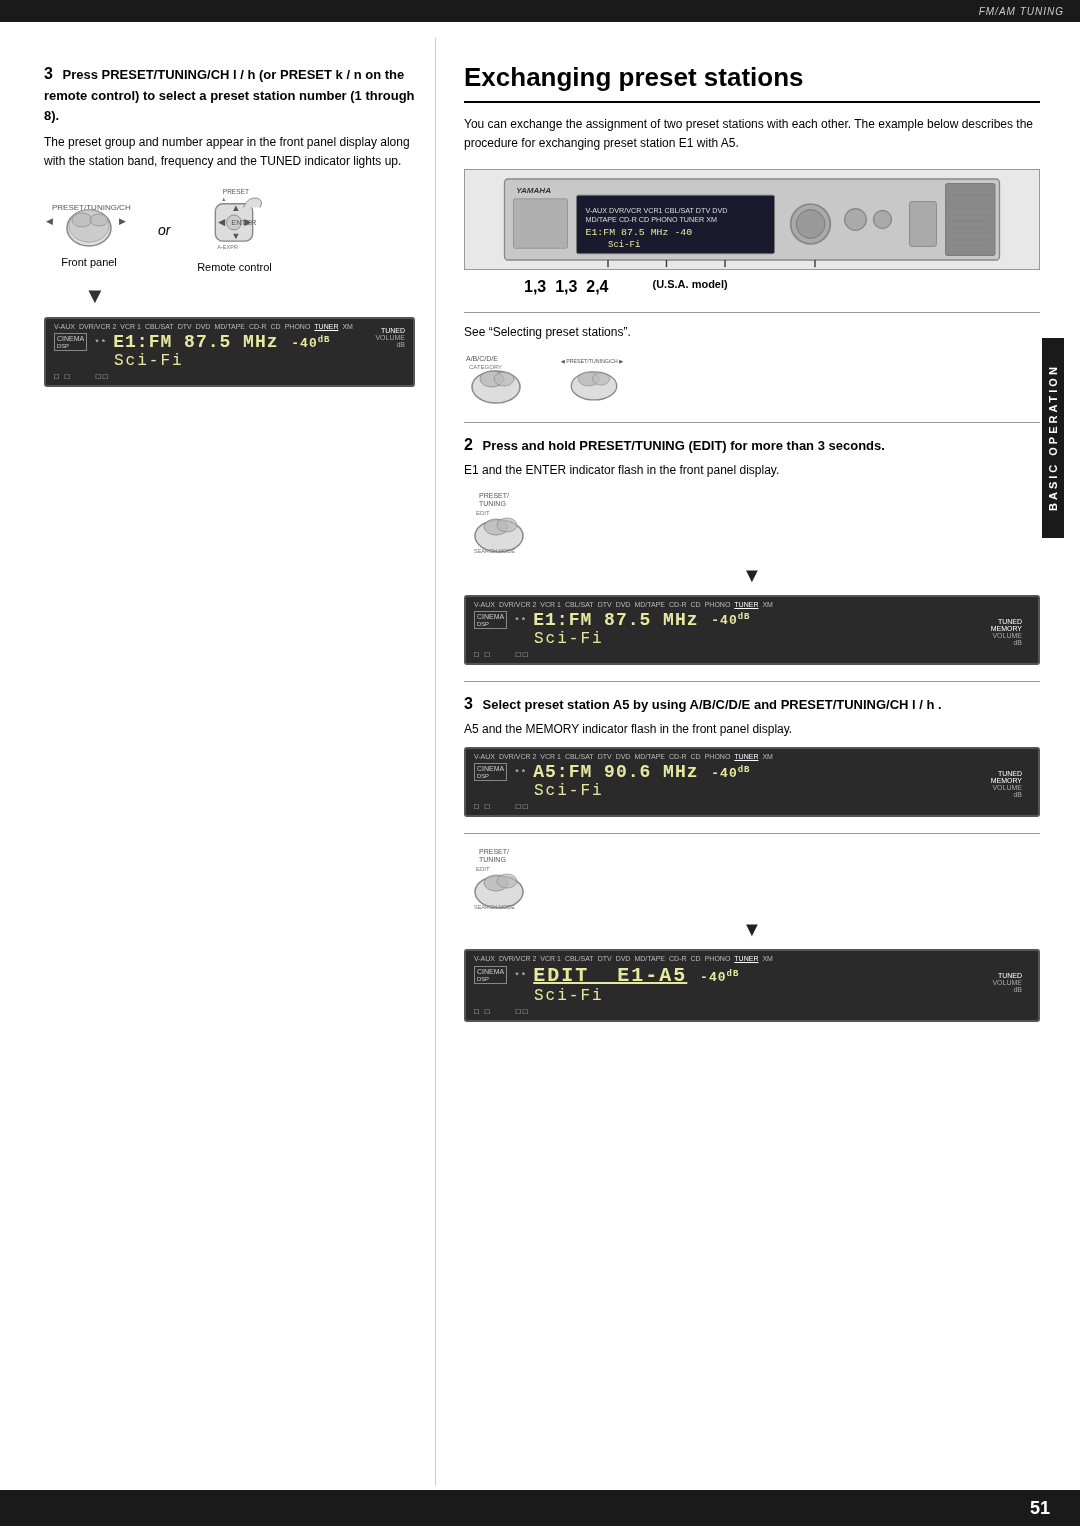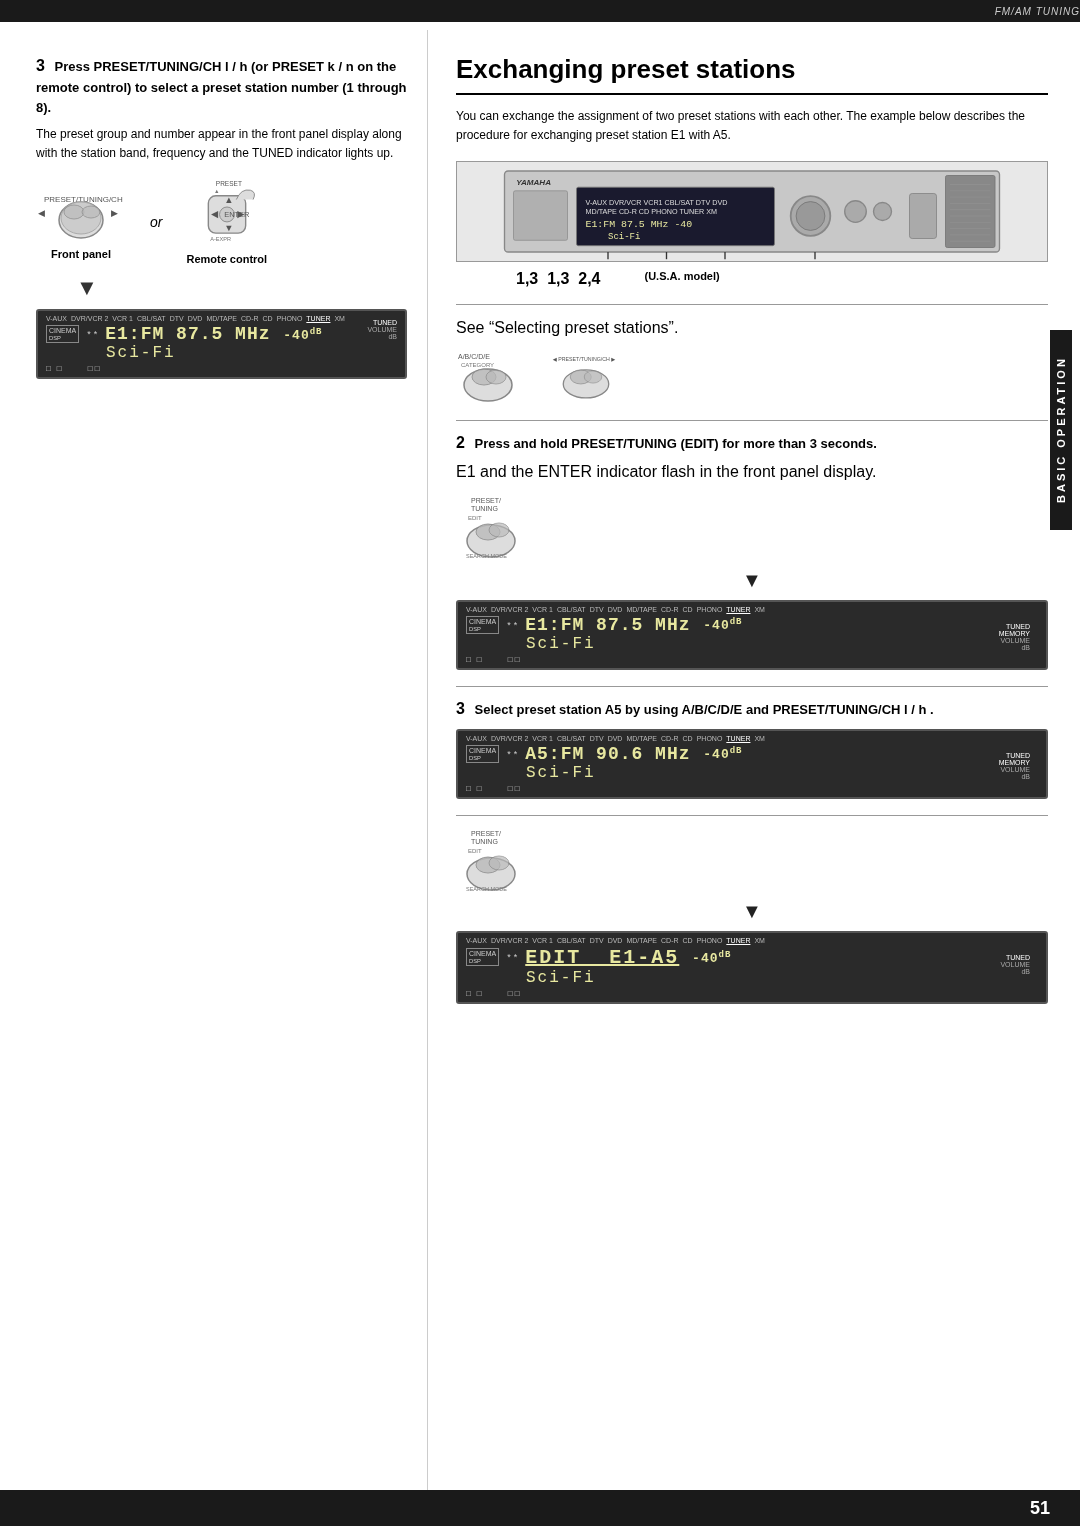--- a/index.html
+++ b/index.html
@@ -13,32 +13,33 @@
       position: relative;
     }
 
     
     .top-bar {
       background: #1a1a1a;
       height: 22px;
       display: flex;
       align-items: center;
       justify-content: flex-end;
+      padding-right: 16px;
     }
     .top-bar span {
       color: #ccc;
       font-size: 10px;
       font-style: italic;
       letter-spacing: 1px;
     }
 
     
     .main-content {
       display: flex;
-      padding: 8px;
+      padding: 16px;
       min-height: 1480px;
     }
 
     
     .left-col {
       width: 420px;
       padding: 24px 20px 20px 28px;
       border-right: 1px solid #ccc;
     }
 
@@ -75,21 +76,21 @@
       gap: 24px;
       margin: 16px 0 10px 0;
     }
     .diagram-item {
       display: flex;
       flex-direction: column;
       align-items: center;
     }
     .diagram-label {
       font-size: 11px;
-      font-weight: bold;
+      font-weight: normal;
       margin-top: 4px;
     }
     .or-label {
       font-size: 14px;
       font-style: italic;
       align-self: center;
     }
 
     
     .arrow-down {
@@ -201,21 +202,21 @@
       font-weight: bold;
       margin-bottom: 4px;
       line-height: 1.5;
     }
     .r-step-heading .r-step-num {
       font-size: 16px;
       font-weight: bold;
       margin-right: 6px;
     }
     .r-step-body {
-      font-size: 16px;
+      font-size: 12px;
       line-height: 1.6;
       margin-bottom: 8px;
     }
 
     
     .small-diagrams {
       display: flex;
       gap: 30px;
       align-items: center;
       margin: 8px 0 8px 0;
@@ -539,20 +540,21 @@
       </div>
     </div>
 
     <hr class="section-divider">
 
     <div class="r-step">
       <p class="r-step-heading">
         <span class="r-step-num">3</span>
         <strong>Select preset station A5 by using A/B/C/D/E and PRESET/TUNING/CH l&nbsp;/&nbsp;h .</strong>
       </p>
+      <p class="r-step-body">A5 and the MEMORY indicator flash in the front panel display.</p>
 
       <div class="display-panel">
         <div class="panel-top-labels">
           <span>V-AUX</span>
           <span>DVR/VCR 2</span>
           <span>VCR 1</span>
           <span>CBL/SAT</span>
           <span>DTV</span>
           <span>DVD</span>
           <span>MD/TAPE</span>

